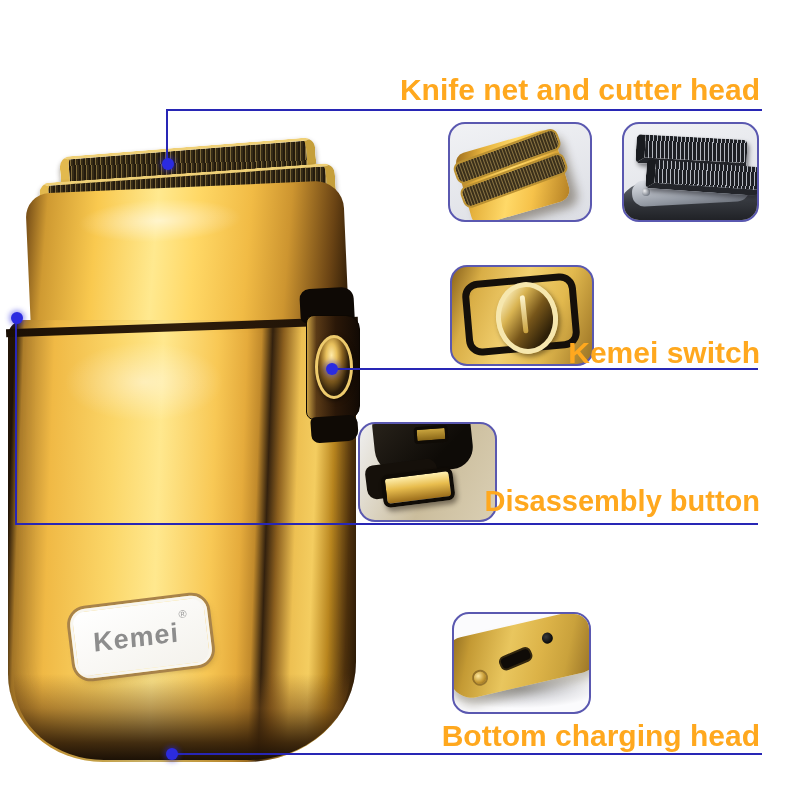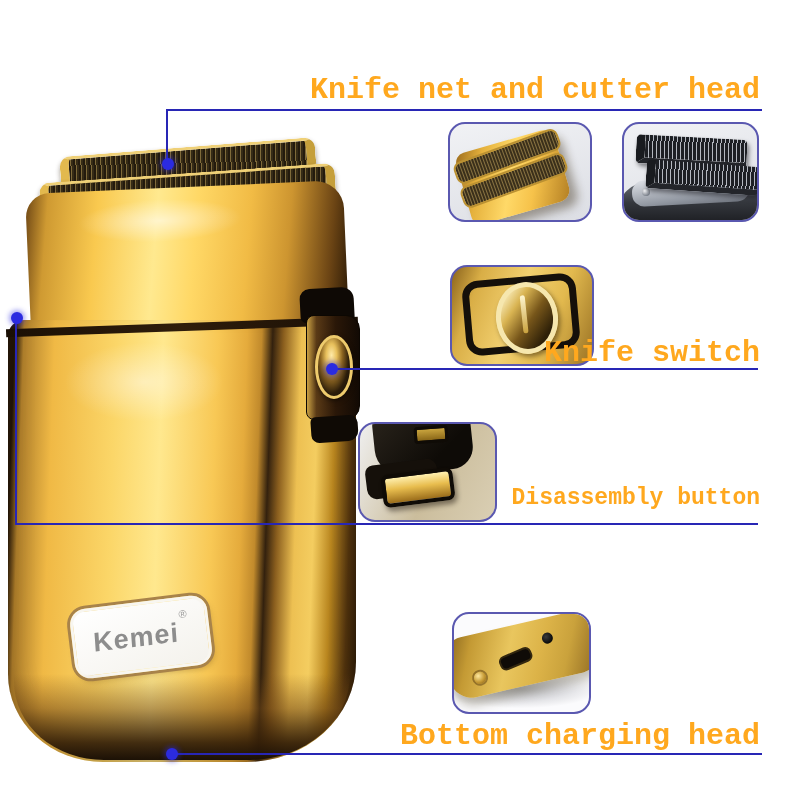--- a/index.html
+++ b/index.html
@@ -72,24 +72,24 @@
   .seg-a-h{left:166px;top:109px;width:596px;height:2px;}
   .dot-a{left:162px;top:158px;}
   .seg-b-h{left:331px;top:368px;width:427px;height:2px;}
   .dot-b{left:326px;top:363px;}
   .seg-c-v{left:15px;top:318px;width:2px;height:207px;}
   .seg-c-h{left:15px;top:523px;width:743px;height:2px;}
   .dot-c{left:11px;top:312px;}
   .seg-d-h{left:171px;top:753px;width:591px;height:2px;}
   .dot-d{left:166px;top:748px;}
   
-  .label{position:absolute;right:40px;color:#ffa81e;font-weight:bold;white-space:nowrap;z-index:4;font-family:Liberation Mono, monospace;}
+  .label{position:absolute;right:40px;color:#ffa81e;font-weight:bold;white-space:nowrap;z-index:4;}
   .label-knife{top:73px;font-size:30px;}
   .label-push{top:336px;font-size:30px;}
-  .label-disassembly{top:485px;font-size:23px;}
+  .label-disassembly{top:485px;font-size:29px;}
   .label-port{top:719px;font-size:30px;}
   
   .card{position:absolute;border:2px solid #5a58b0;border-radius:17px;overflow:hidden;z-index:3;
     background:linear-gradient(165deg,#f1f2f5,#dcdee4);}
   .card-foil{left:448px;top:122px;width:140px;height:96px;}
   .card-cutter{left:622px;top:122px;width:133px;height:96px;}
   .card-switch{left:450px;top:265px;width:140px;height:97px;
     background:linear-gradient(110deg,#8a631c 0%,#d9ae46 18%,#f2d070 45%,#e2b94e 70%,#9a7224 100%);}
   .card-disassembly{left:358px;top:422px;width:135px;height:96px;
     background:linear-gradient(115deg,#efefef 0%,#cbbd9c 55%,#dacfb4 100%);}
@@ -186,21 +186,21 @@
   <div class="dot dot-b"></div>
 
   <div class="lseg seg-c-v"></div>
   <div class="lseg seg-c-h"></div>
   <div class="dot dot-c"></div>
 
   <div class="lseg seg-d-h"></div>
   <div class="dot dot-d"></div>
 
   <div class="label label-knife">Knife net and cutter head</div>
-  <div class="label label-push">Knife switch</div>
+  <div class="label label-push">Kemei switch</div>
   <div class="label label-disassembly">Disassembly button</div>
   <div class="label label-port">Bottom charging head</div>
 
   <div class="card card-foil">
     <div class="cf-head">
       <div class="cf-foil f1"></div>
       <div class="cf-foil f2"></div>
     </div>
   </div>
 

